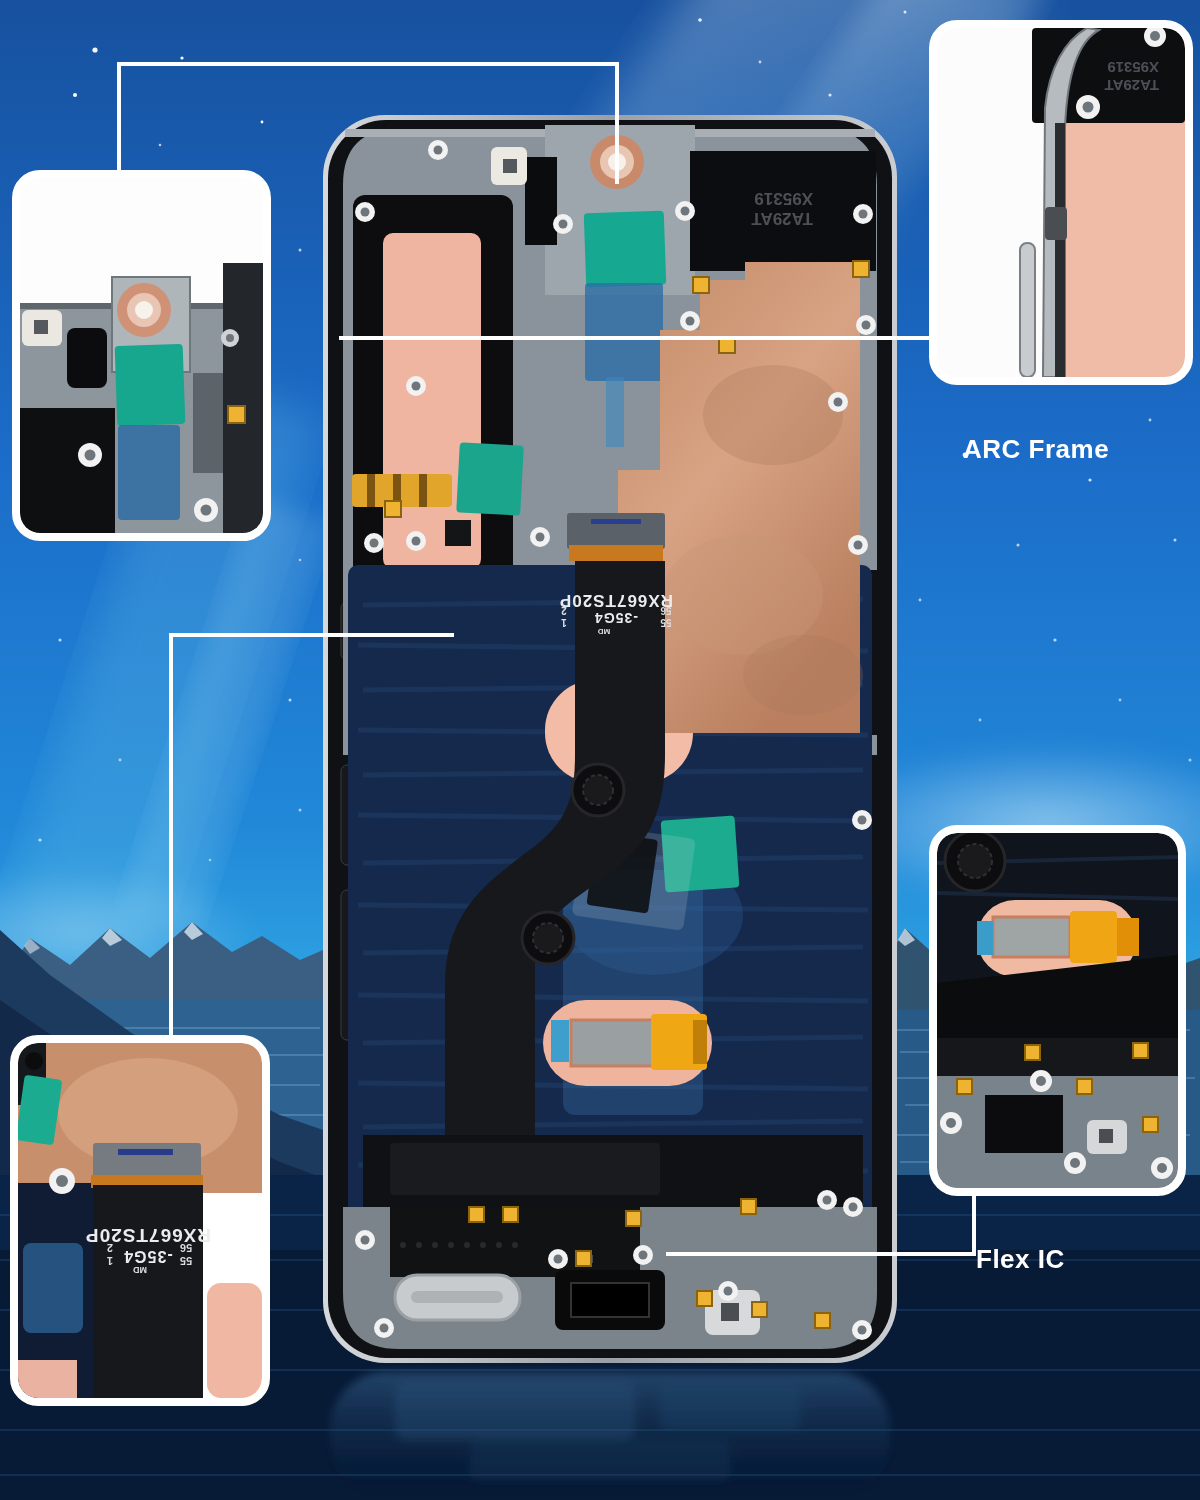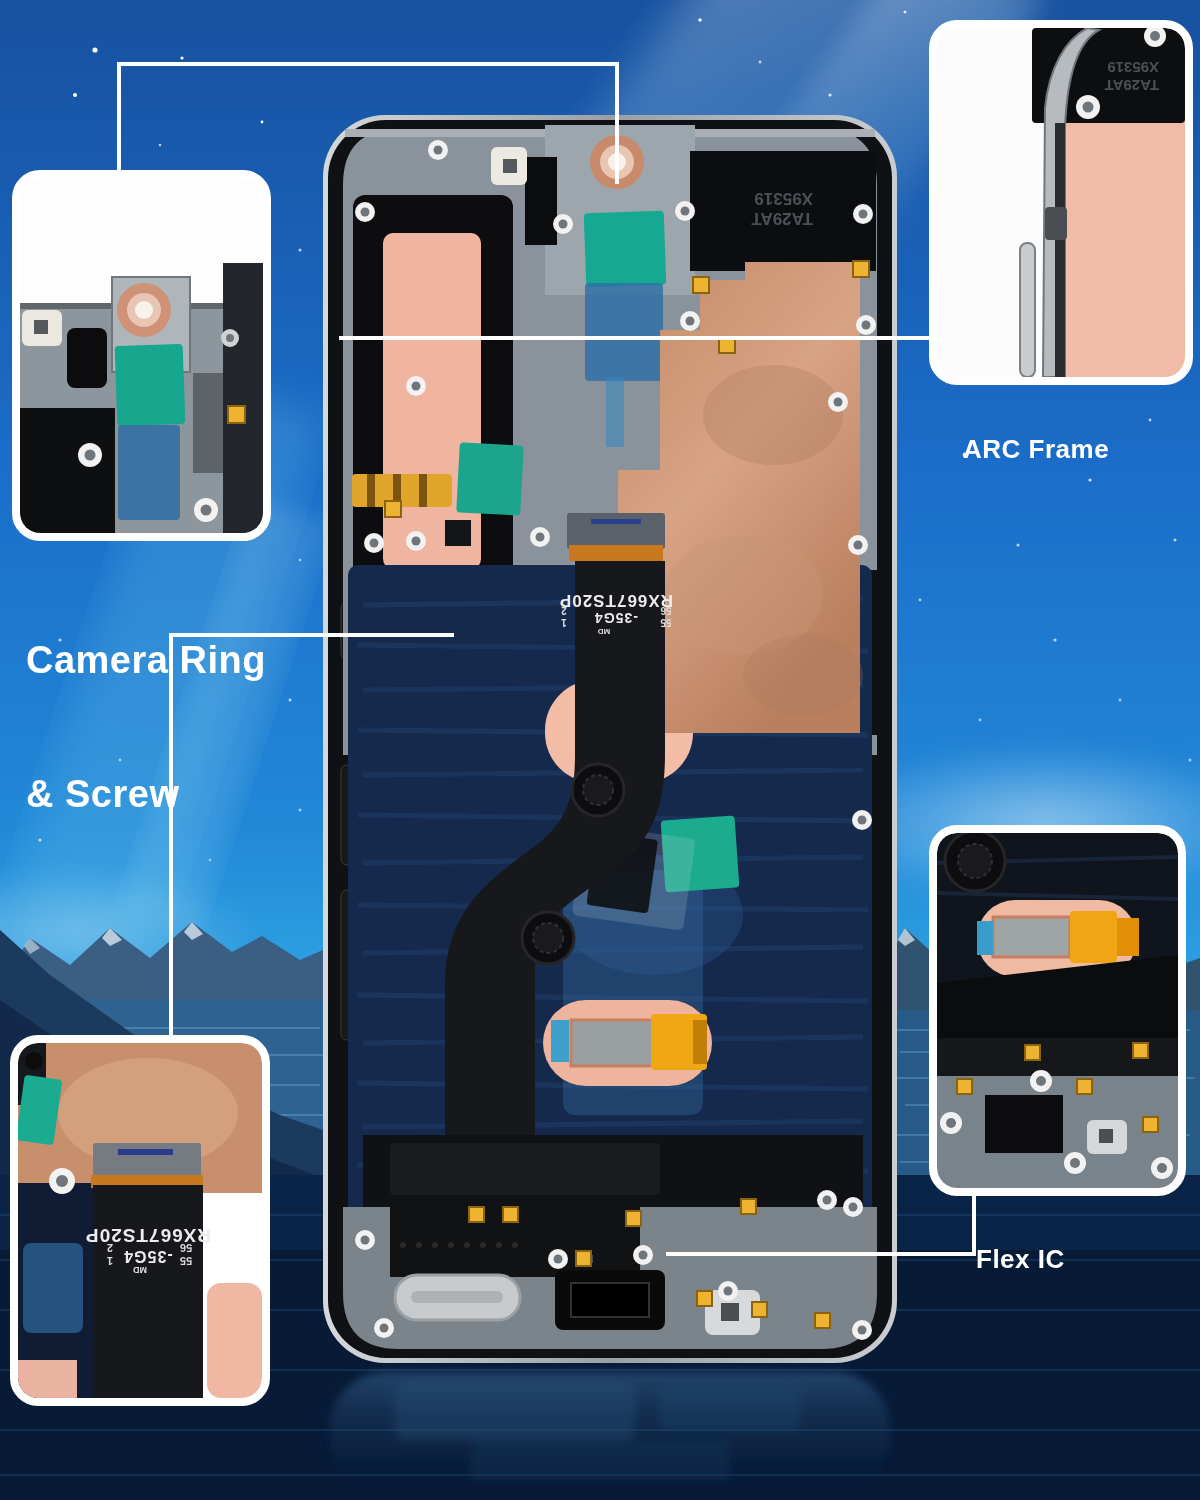--- a/index.html
+++ b/index.html
@@ -516,24 +516,20 @@
           <text class="pintext" x="92" y="193" font-size="11">56</text>
           <text class="pintext" x="138" y="170" font-size="9">MD</text>
         </g>
       </g>
       <circle cx="44" cy="138" r="13" fill="#f2f2f2"></circle>
         <circle cx="44" cy="138" r="6" fill="#6e767c"></circle>
       <circle cx="16" cy="18" r="9" fill="#0a0a0a" opacity=".8"></circle>
     </svg>
   </div>
 
-  <div class="lbl two" style="left:26px;top:548px;">
-    <div>Camera Ring</div>
-    <div>&amp; Screw</div>
-  </div>
   <div class="lbl big" style="left:963px;top:394px;">ARC Frame</div>
   <div class="lbl big" style="left:976px;top:1204px;">Flex IC</div>
   <div class="lbl two" style="left:26px;top:1410px;">
     <div>Flex Cable &amp;</div>
     
   </div>
 
 </div>
 
 </body></html>

